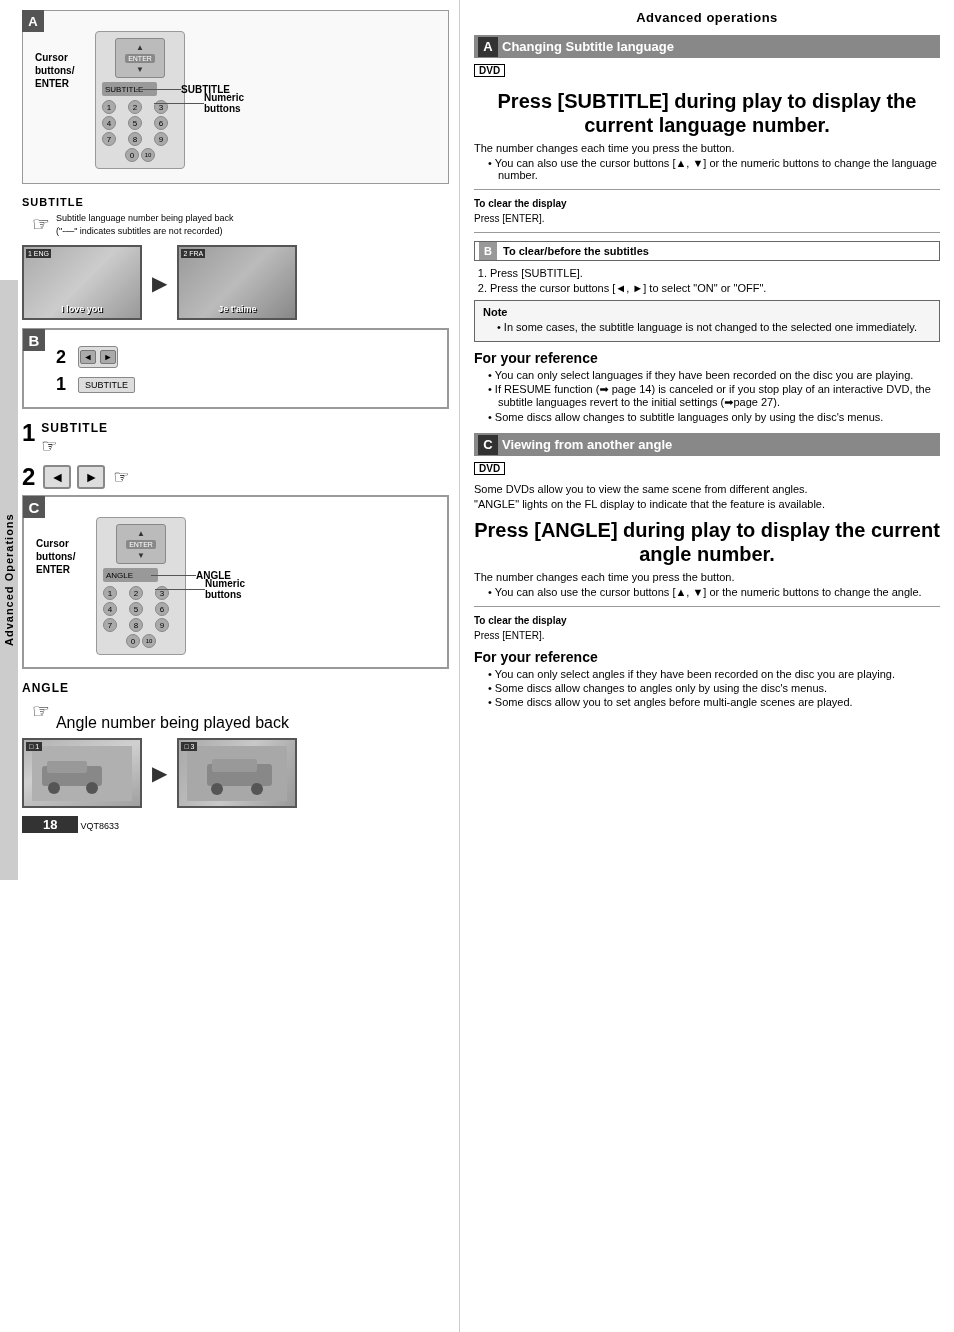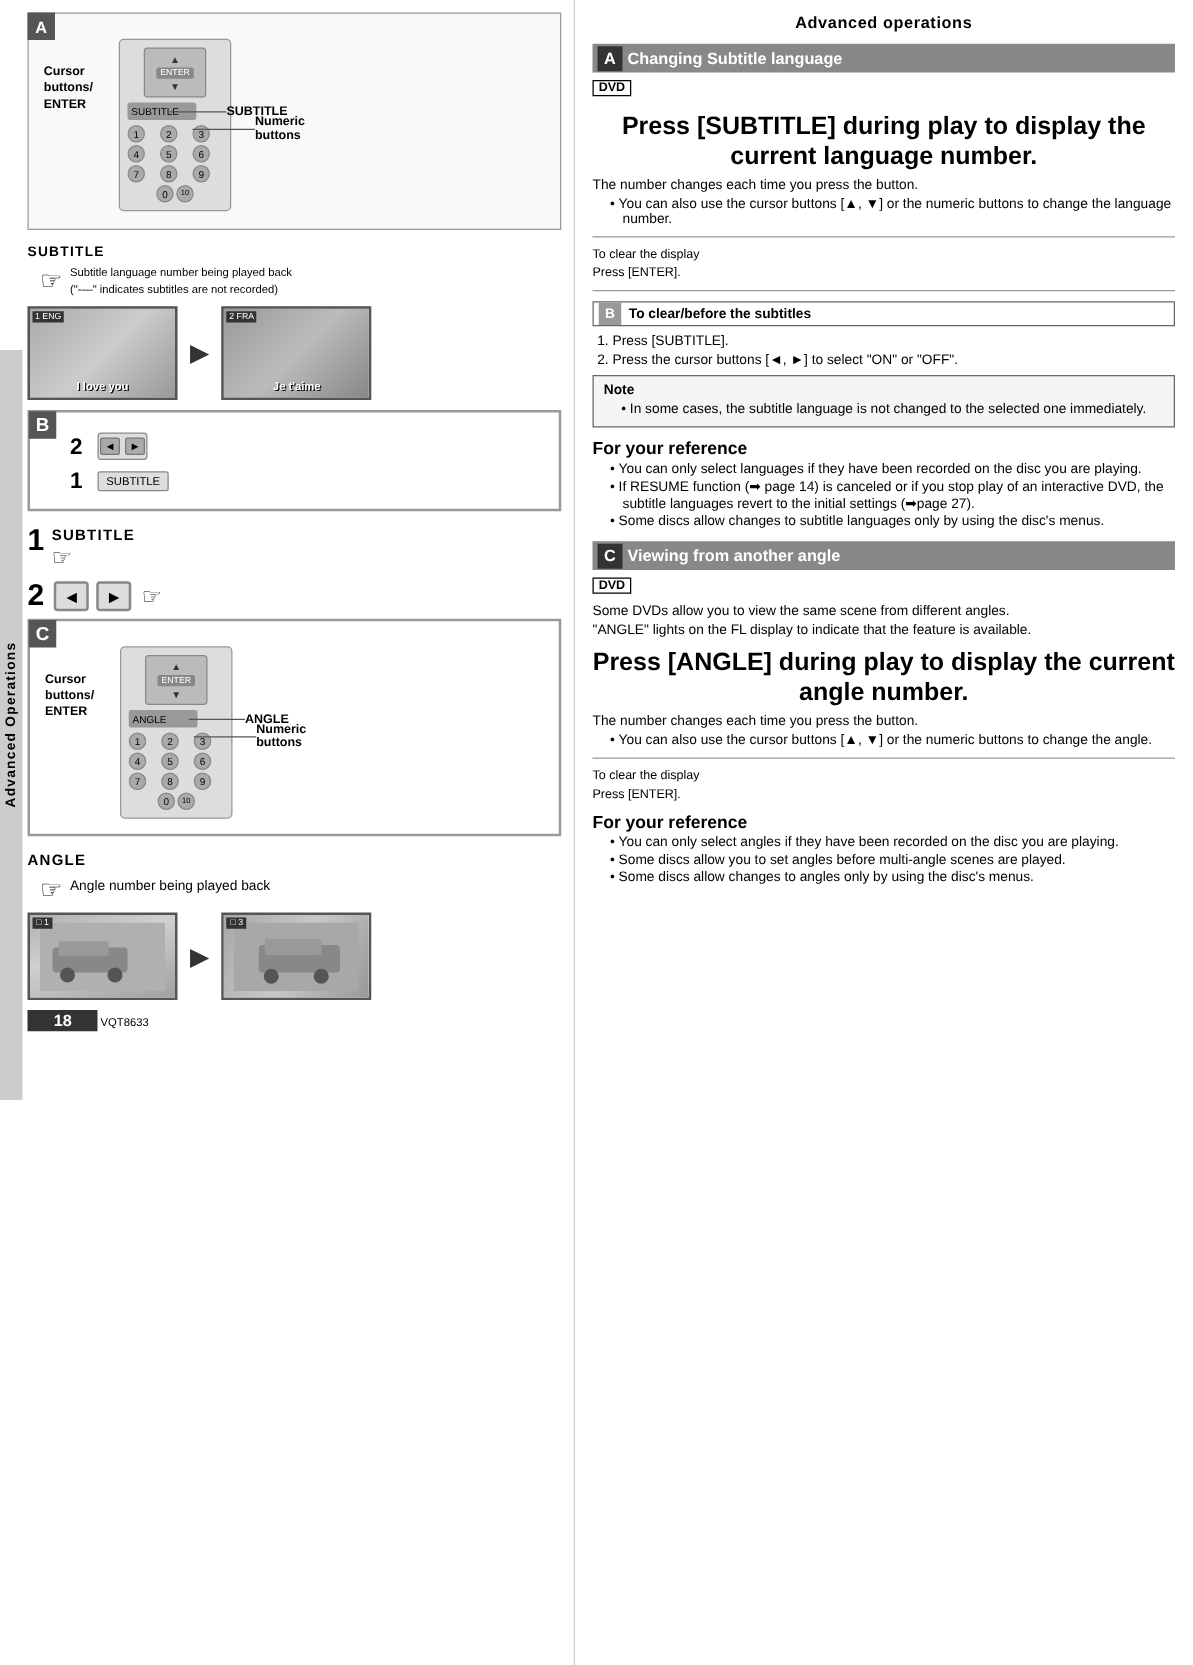--- a/index.html
+++ b/index.html
@@ -385,21 +385,21 @@
     p { margin-bottom: 3px; }
     .bullet-list { padding-left: 14px; margin: 3px 0; }
     .bullet-list li { margin-bottom: 2px; list-style: none; text-indent: -10px; padding-left: 10px; }
     .bullet-list li::before { content: "•"; margin-right: 3px; }
     .numbered-list { padding-left: 16px; margin: 3px 0; }
     .numbered-list li { margin-bottom: 3px; }
     .to-clear {
       font-size: 10px;
       margin: 4px 0 2px 0;
     }
-    .to-clear strong { font-weight: normal; }
+    .to-clear strong { font-weight: bold; }
     .inline-step { font-size: 11px; margin-bottom: 2px; }
   </style>
 </head>
 <body>
 
 <div class="page">
 
   <div class="side-label">Advanced Operations</div>
 
   <div class="left-col">
@@ -549,21 +549,21 @@
             <div style="font-size:10px; font-weight:bold;">Numeric<br>buttons</div>
           </div>
         </div>
       </div>
     </div>
 
     <div class="angle-diagram">
       <div style="font-weight:bold; font-size:12px; letter-spacing:1px; margin-bottom:4px;">ANGLE</div>
       <div style="display:flex; align-items:flex-start; gap:6px; margin-bottom:6px;">
         <div style="font-size:20px; margin-left:10px;">☞</div>
-        <div style="font-size:11px; margin-top:4px;">Angle number being played back</div>
+        <div style="font-size:16px; margin-top:15px;">Angle number being played back</div>
       </div>
       <div class="angle-screens">
         <div class="angle-screen">
           <div class="car-graphic">
             <svg width="100" height="55" viewBox="0 0 100 55">
               <rect width="100" height="55" fill="#b0b0b0"></rect>
               <rect x="10" y="20" width="60" height="20" rx="3" fill="#888"></rect>
               <rect x="15" y="15" width="40" height="12" rx="2" fill="#999"></rect>
               <circle cx="22" cy="42" r="6" fill="#555"></circle>
               <circle cx="60" cy="42" r="6" fill="#555"></circle>
@@ -666,18 +666,18 @@
     <hr class="divider">
 
     <div class="to-clear">
       <strong>To clear the display</strong>
     </div>
     <p class="to-clear">Press [ENTER].</p>
 
     <div class="ref-title">For your reference</div>
     <ul class="bullet-list">
       <li>You can only select angles if they have been recorded on the disc you are playing.</li>
+      <li>Some discs allow changes to angles only by using the disc's menus.</li>
       <li>Some discs allow you to set angles before multi-angle scenes are played.</li>
-      <li>Some discs allow changes to angles only by using the disc's menus.</li>
     </ul>
 
   </div>
 </div>
 
 </body></html>

